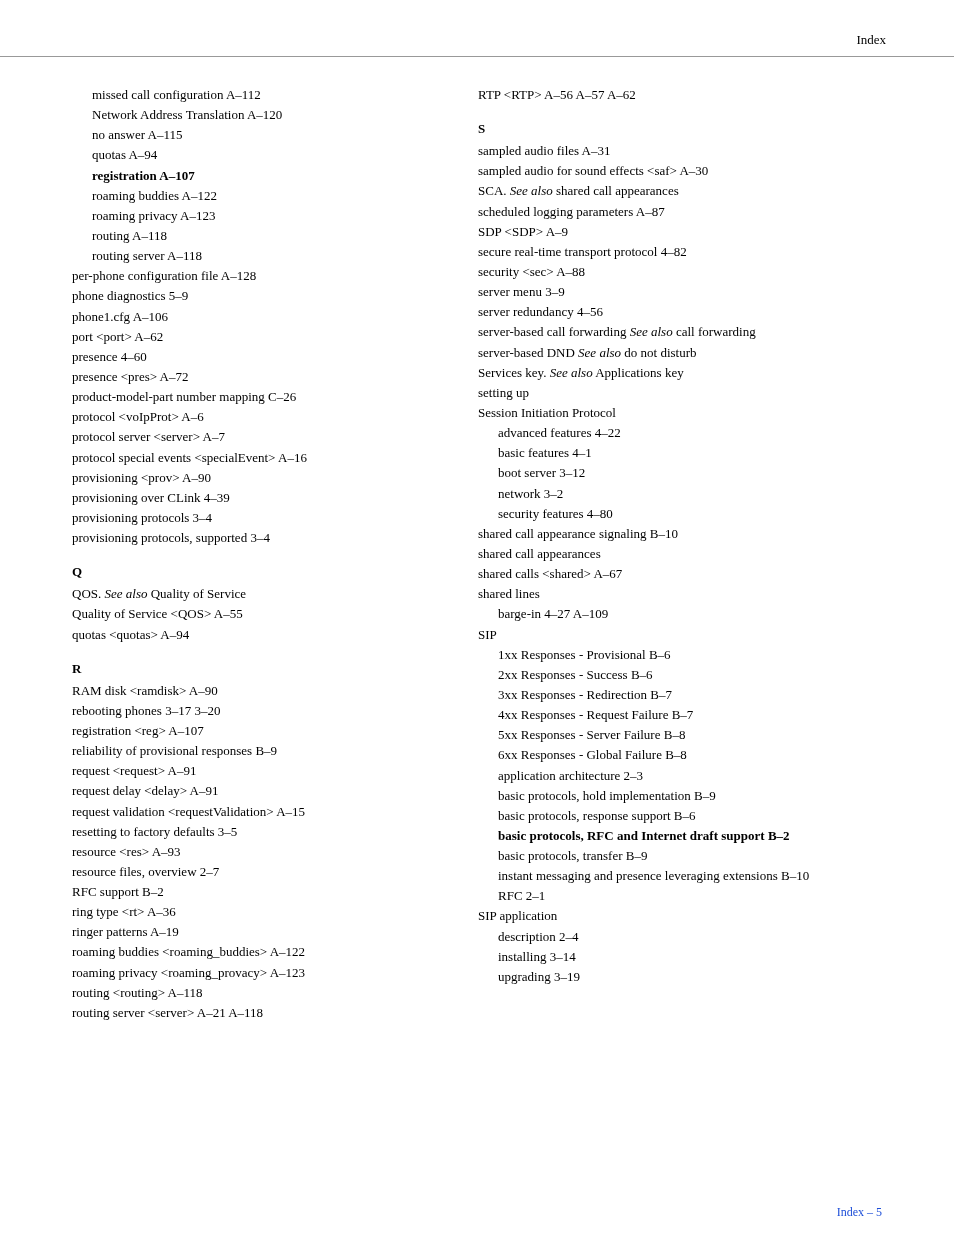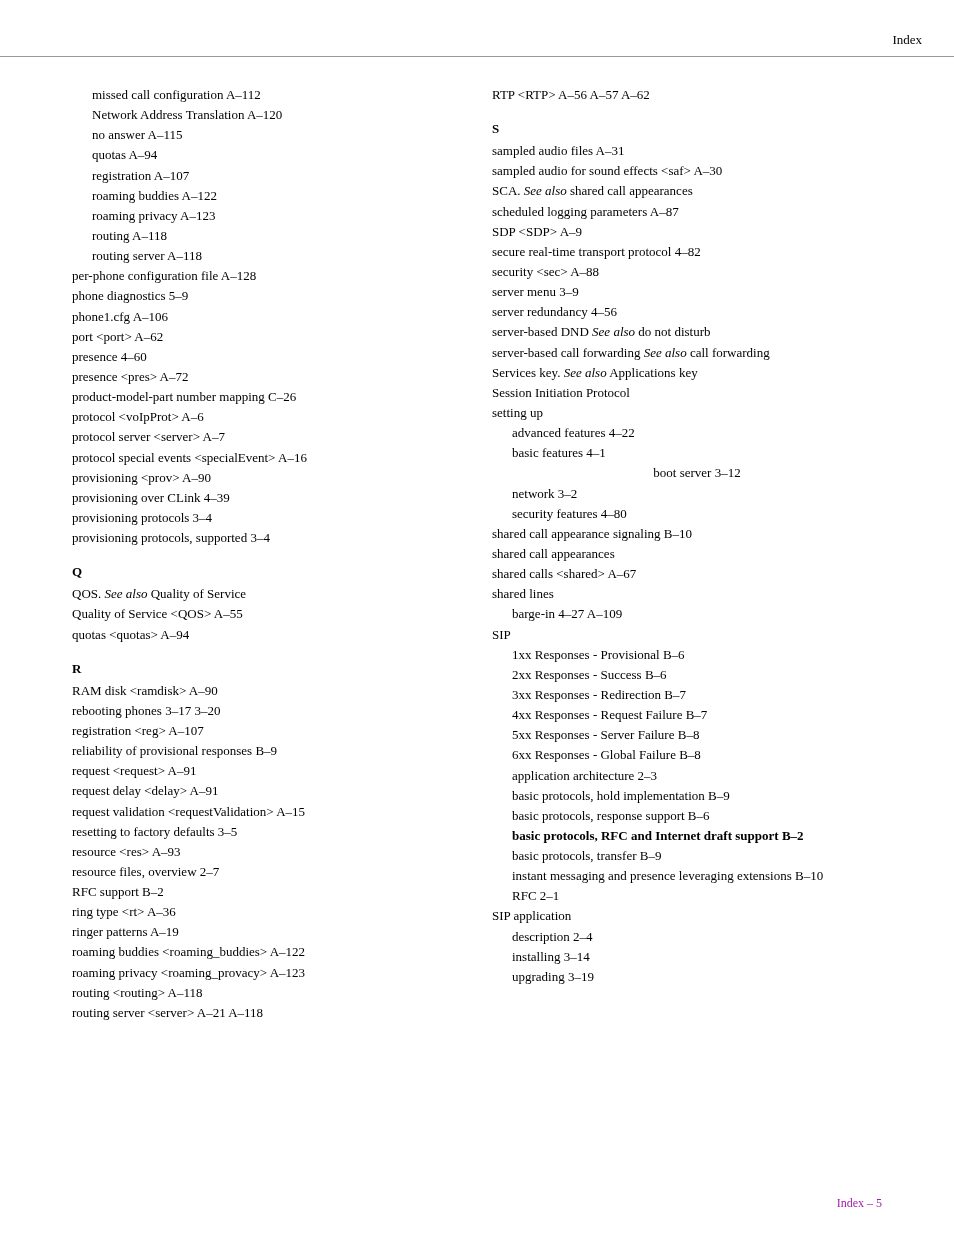--- a/index.html
+++ b/index.html
@@ -9,34 +9,34 @@
       font-size: 13px;
       color: #000;
       width: 954px;
       min-height: 1235px;
       position: relative;
     }
 
     .page-header {
       display: flex;
       justify-content: flex-end;
-      padding: 32px 32px 8px 72px;
+      padding: 32px 68px 8px 72px;
       border-bottom: 1px solid #999;
       margin-bottom: 0;
     }
 
     .page-header-text {
       font-size: 13px;
       color: #000;
     }
 
     .content-area {
       display: flex;
       padding: 28px 72px 40px 72px;
-      gap: 40px;
+      gap: 26px;
     }
 
     .left-column {
       flex: 0 0 380px;
       min-width: 0;
     }
 
     .right-column {
       flex: 1;
       min-width: 0;
@@ -53,44 +53,44 @@
 
     .section-header {
       font-weight: bold;
       margin-top: 16px;
       margin-bottom: 4px;
       font-size: 13px;
     }
 
     .page-footer {
       position: absolute;
-      bottom: 24px;
+      bottom: 15px;
       right: 72px;
       font-size: 12px;
-      color: #a21caf;
+      color: #1d4ed8;
     }
 
     em {
       font-style: italic;
     }
   </style>
 </head>
 <body>
 
 <div class="page-header">
   <span class="page-header-text">Index</span>
 </div>
 
 <div class="content-area">
   <div class="left-column" id="left-col">
       <div class="index-entry sub" style="padding-left: 20px;">missed call configuration A–112</div>
       <div class="index-entry sub" style="padding-left: 20px;">Network Address Translation A–120</div>
       <div class="index-entry sub" style="padding-left: 20px;">no answer A–115</div>
       <div class="index-entry sub" style="padding-left: 20px;">quotas A–94</div>
-      <div class="index-entry sub" style="padding-left: 20px;">registration A–107</div>
+      <div class="index-entry sub" style="padding-left: 20px; font-weight: bold;">registration A–107</div>
       <div class="index-entry sub" style="padding-left: 20px;">roaming buddies A–122</div>
       <div class="index-entry sub" style="padding-left: 20px;">roaming privacy A–123</div>
       <div class="index-entry sub" style="padding-left: 20px;">routing A–118</div>
       <div class="index-entry sub" style="padding-left: 20px;">routing server A–118</div>
       <div class="index-entry">per-phone configuration file A–128</div>
       <div class="index-entry">phone diagnostics 5–9</div>
       <div class="index-entry">phone1.cfg A–106</div>
       <div class="index-entry">port &lt;port&gt; A–62</div>
       <div class="index-entry">presence 4–60</div>
       <div class="index-entry">presence &lt;pres&gt; A–72</div>
@@ -130,28 +130,28 @@
       <div class="section-header">S</div>
       <div class="index-entry">sampled audio files A–31</div>
       <div class="index-entry">sampled audio for sound effects &lt;saf&gt; A–30</div>
       <div class="index-entry"><span>SCA.  </span><em>See also</em><span> shared call appearances</span></div>
       <div class="index-entry">scheduled logging parameters A–87</div>
       <div class="index-entry">SDP &lt;SDP&gt; A–9</div>
       <div class="index-entry">secure real-time transport protocol 4–82</div>
       <div class="index-entry">security &lt;sec&gt; A–88</div>
       <div class="index-entry">server menu 3–9</div>
       <div class="index-entry">server redundancy 4–56</div>
+      <div class="index-entry" style="padding-left: 0px;"><span>server-based call forwarding </span><em>See also</em><span> call forwarding</span></div>
       <div class="index-entry"><span>server-based DND </span><em>See also</em><span> do not disturb</span></div>
-      <div class="index-entry" style="padding-left: 0px;"><span>server-based call forwarding </span><em>See also</em><span> call forwarding</span></div>
       <div class="index-entry"><span>Services key.  </span><em>See also</em><span> Applications key</span></div>
+      <div class="index-entry">setting up</div>
       <div class="index-entry">Session Initiation Protocol</div>
-      <div class="index-entry">setting up</div>
       <div class="index-entry sub" style="padding-left: 20px;">advanced features 4–22</div>
       <div class="index-entry sub" style="padding-left: 20px;">basic features 4–1</div>
-      <div class="index-entry sub" style="padding-left: 20px; text-align: center;">boot server 3–12</div>
+      <div class="index-entry sub" style="padding-left: 20px;">boot server 3–12</div>
       <div class="index-entry sub" style="padding-left: 20px;">network 3–2</div>
       <div class="index-entry sub" style="padding-left: 20px;">security features 4–80</div>
       <div class="index-entry">shared call appearance signaling B–10</div>
       <div class="index-entry">shared call appearances</div>
       <div class="index-entry">shared calls &lt;shared&gt; A–67</div>
       <div class="index-entry">shared lines</div>
       <div class="index-entry sub" style="padding-left: 20px;">barge-in 4–27  A–109</div>
       <div class="index-entry">SIP</div>
       <div class="index-entry sub" style="padding-left: 20px;">1xx Responses - Provisional B–6</div>
       <div class="index-entry sub" style="padding-left: 20px;">2xx Responses - Success B–6</div>

